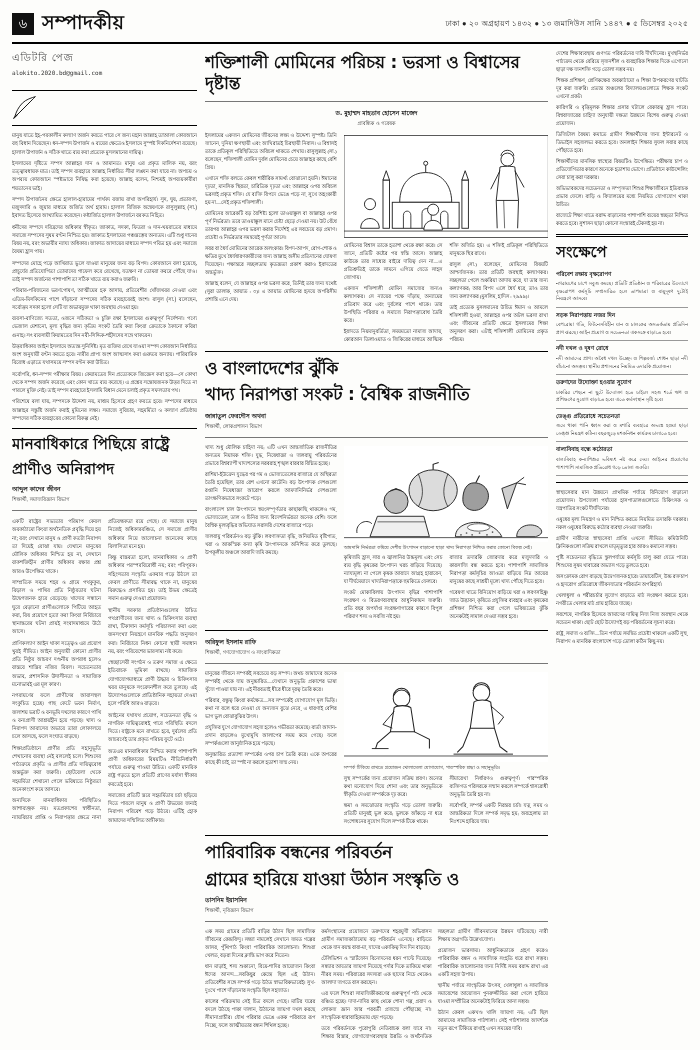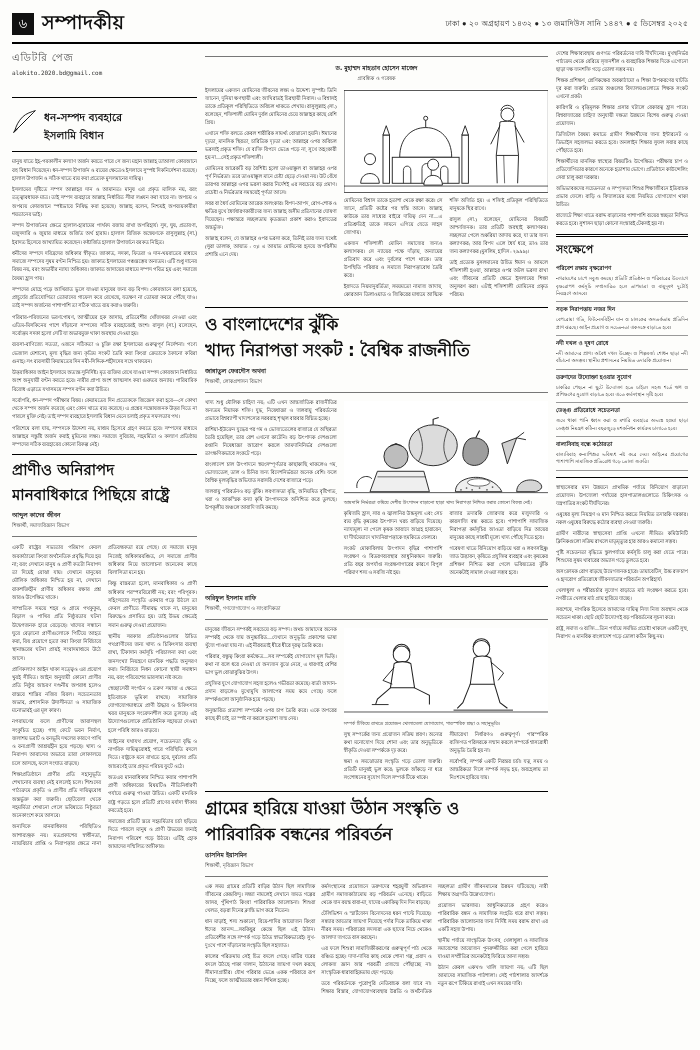--- a/index.html
+++ b/index.html
@@ -63,21 +63,21 @@
   .body-text p { margin: 0 0 3px 0; }
   .col2 .body-text, .col3 .body-text { font-size: 5px; line-height:1.6; }
 
   .rule { border-top: 1px solid #000; margin: 6px 0; }
   .rule.thin { border-top: .5px solid #777; }
   .rule.dbl { border-top: 3px double #000; }
 
   
   .contact {
     border-bottom: 1px solid #000;
-    padding-bottom: 21px; margin-bottom: 10px;
+    padding-bottom: 14px; margin-bottom: 3px;
   }
   .contact .brand {
     font-size: 10px; font-family:"DejaVu Sans", sans-serif;
     color:#444; letter-spacing:1px; margin-bottom:2px;
   }
   .contact .mail {
     font-size: 6px; font-family:"DejaVu Sans Mono", monospace; color:#333;
   }
 
   
@@ -85,21 +85,21 @@
     font-size: 17px; font-weight: bold; line-height: 1.25;
     font-family:"DejaVu Sans", sans-serif;
     margin: 2px 0 5px 0; letter-spacing: -0.2px;
   }
   .hl-2 {
     font-size: 15px; font-weight: bold; line-height: 1.3;
     font-family:"DejaVu Sans", sans-serif;
     margin: 3px 0 5px 0;
   }
   .hl-3 {
-    font-size: 11px; font-weight: bold; line-height: 1.3;
+    font-size: 15px; font-weight: bold; line-height: 1.3;
     font-family:"DejaVu Sans", sans-serif;
     margin: 2px 0 4px 0;
   }
   .hl-side {
     font-size: 10.5px; font-weight: bold; line-height: 1.35;
     font-family:"DejaVu Sans", sans-serif; margin: 2px 0 4px 0;
   }
   .byline {
     font-size: 6px; font-weight:bold; font-family:"DejaVu Sans", sans-serif;
     text-align:center; margin: 3px 0 1px;
@@ -162,44 +162,40 @@
 
       <div>
         <div class="leader-head">
           <span class="quill">
             <svg viewBox="0 0 40 40" width="26" height="26" aria-hidden="true">
               <path d="M4 36 C10 30 14 26 20 20 C26 14 32 8 36 4 C30 6 22 8 16 14 C10 20 6 28 4 36 Z" fill="none" stroke="#111" stroke-width="1.4"></path>
               <path d="M8 32 C14 26 22 18 30 10" fill="none" stroke="#111" stroke-width="1"></path>
               <path d="M2 38 L8 32" stroke="#111" stroke-width="1.6"></path>
             </svg>
           </span>
-          <div>
-            <div class="hl-side">ধন-সম্পদ ব্যবহারে</div>
-            <div class="hl-side">ইসলামি বিধান</div>
-          </div>
         </div>
         <div class="body-text">
           <p>মানুষ যাতে ইহ-পরকালীন কল্যাণ অর্জন করতে পারে সে জন্য মহান আল্লাহ তাআলা কোরআনে বহু বিধান দিয়েছেন। ধন-সম্পদ উপার্জন ও ব্যয়ের ক্ষেত্রেও ইসলামে সুস্পষ্ট দিকনির্দেশনা রয়েছে। হালাল উপার্জন ও সঠিক খাতে ব্যয় করা প্রত্যেক মুসলমানের দায়িত্ব।</p>
           <p>ইসলামের দৃষ্টিতে সম্পদ আল্লাহর দান ও আমানত। মানুষ এর প্রকৃত মালিক নয়, বরং তত্ত্বাবধায়ক মাত্র। তাই সম্পদ ব্যবহারে আল্লাহ নির্ধারিত সীমা লঙ্ঘন করা যাবে না। অপচয় ও অপব্যয় কোরআনে স্পষ্টভাবে নিষিদ্ধ করা হয়েছে। আল্লাহ বলেন, নিশ্চয়ই অপব্যয়কারীরা শয়তানের ভাই।</p>
           <p>সম্পদ উপার্জনের ক্ষেত্রে হালাল-হারামের পার্থক্য বজায় রাখা অপরিহার্য। সুদ, ঘুষ, প্রতারণা, মজুদদারি ও জুয়ার মাধ্যমে অর্জিত অর্থ হারাম। হালাল রিজিক অন্বেষণকে রাসুলুল্লাহ (সা.) ইবাদত হিসেবে আখ্যায়িত করেছেন। কষ্টার্জিত হালাল উপার্জনে বরকত নিহিত।</p>
           <p>ধনীদের সম্পদে দরিদ্রদের অধিকার স্বীকৃত। জাকাত, সদকা, ফিতরা ও দান-খয়রাতের মাধ্যমে সমাজে সম্পদের সুষম বণ্টন নিশ্চিত হয়। জাকাত ইসলামের পঞ্চস্তম্ভের অন্যতম। এটি শুধু দানের বিষয় নয়, বরং অভাবীর ন্যায্য অধিকার। জাকাত আদায়ের মাধ্যমে সম্পদ পবিত্র হয় এবং সমাজে বৈষম্য হ্রাস পায়।</p>
           <p>সম্পদের মোহে পড়ে আখিরাত ভুলে যাওয়া মানুষের জন্য বড় বিপদ। কোরআনে বলা হয়েছে, প্রাচুর্যের প্রতিযোগিতা তোমাদের গাফেল করে রেখেছে, যতক্ষণ না তোমরা কবরে পৌঁছে যাও। তাই সম্পদ অর্জনের পাশাপাশি তা সঠিক খাতে ব্যয় করাও জরুরি।</p>
           <p>পরিবার-পরিজনের ভরণপোষণ, আত্মীয়ের হক আদায়, প্রতিবেশীর খোঁজখবর নেওয়া এবং এতিম-মিসকিনের পাশে দাঁড়ানো সম্পদের সঠিক ব্যবহারেরই অংশ। রাসুল (সা.) বলেছেন, সর্বোত্তম সদকা হলো সেটি যা অভাবমুক্ত থাকা অবস্থায় দেওয়া হয়।</p>
           <p>ব্যবসা-বাণিজ্যে সততা, ওজনে সঠিকতা ও চুক্তি রক্ষা ইসলামের গুরুত্বপূর্ণ নির্দেশনা। পণ্যে ভেজাল মেশানো, মূল্য বৃদ্ধির জন্য কৃত্রিম সংকট তৈরি করা কিংবা ক্রেতাকে ঠকানো কবিরা গুনাহ। সৎ ব্যবসায়ী কিয়ামতের দিন নবী-সিদ্দিক-শহীদদের সঙ্গে থাকবেন।</p>
           <p>উত্তরাধিকার আইন ইসলামে অত্যন্ত সুনির্দিষ্ট। মৃত ব্যক্তির রেখে যাওয়া সম্পদ কোরআন নির্ধারিত অংশ অনুযায়ী বণ্টন করতে হবে। নারীর প্রাপ্য অংশ আত্মসাৎ করা গুরুতর অন্যায়। পারিবারিক বিরোধ এড়াতে যথাসময়ে সম্পদ বণ্টন করা উচিত।</p>
           <p>সর্বোপরি, ধন-সম্পদ পরীক্ষার বিষয়। কেয়ামতের দিন প্রত্যেককে জিজ্ঞেস করা হবে—সে কোথা থেকে সম্পদ অর্জন করেছে এবং কোন খাতে ব্যয় করেছে। এ প্রশ্নের সন্তোষজনক উত্তর দিতে না পারলে মুক্তি নেই। তাই সম্পদ ব্যবহারে ইসলামি বিধান মেনে চলাই প্রকৃত সফলতার পথ।</p>
           <p>পরিশেষে বলা যায়, সম্পদকে উদ্দেশ্য নয়, মাধ্যম হিসেবে গ্রহণ করতে হবে। সম্পদের মাধ্যমে আল্লাহর সন্তুষ্টি অর্জন করাই মুমিনের লক্ষ্য। সমাজে সুবিচার, সহমর্মিতা ও কল্যাণ প্রতিষ্ঠায় সম্পদের সঠিক ব্যবহারের কোনো বিকল্প নেই।</p>
         </div>
       </div>
 
       <div class="rule"></div>
 
       <div>
+        <div class="hl-2">মানবাধিকারে পিছিয়ে রাষ্ট্রে</div>
         <div class="hl-2">প্রাণীও অনিরাপদ</div>
-        <div class="hl-2">মানবাধিকারে পিছিয়ে রাষ্ট্রে</div>
         <div class="byline byline-left">আব্দুল কাদের জীবন</div>
         <div class="byline-sub byline-left">শিক্ষার্থী, সমাজবিজ্ঞান বিভাগ</div>
         <div class="rule thin"></div>
         <div class="body-text twocol">
           <p>একটি রাষ্ট্রের সভ্যতার পরিমাপ কেবল অবকাঠামো কিংবা অর্থনৈতিক প্রবৃদ্ধি দিয়ে হয় না; বরং সেখানে মানুষ ও প্রাণী কতটা নিরাপদ তা দিয়েই বোঝা যায়। যেখানে মানুষের মৌলিক অধিকার নিশ্চিত হয় না, সেখানে বাকশক্তিহীন প্রাণীর অধিকার রক্ষার প্রশ্ন আরও উপেক্ষিত থাকে।</p>
           <p>সাম্প্রতিক সময়ে শহর ও গ্রামে পথকুকুর, বিড়াল ও পাখির প্রতি নিষ্ঠুরতার ঘটনা উদ্বেগজনক হারে বেড়েছে। খাদ্যের সন্ধানে ঘুরে বেড়ানো প্রাণীগুলোকে পিটিয়ে আহত করা, বিষ প্রয়োগে হত্যা করা কিংবা নির্বিচারে স্থানান্তরের ঘটনা প্রায়ই সংবাদমাধ্যমে উঠে আসে।</p>
           <p>প্রাণিকল্যাণ আইন থাকা সত্ত্বেও এর প্রয়োগ খুবই সীমিত। আইন অনুযায়ী কোনো প্রাণীর প্রতি নিষ্ঠুর আচরণ দণ্ডনীয় অপরাধ হলেও বাস্তবে শাস্তির নজির বিরল। সচেতনতার অভাব, প্রশাসনিক উদাসীনতা ও সামাজিক মনোভাবই এর মূল কারণ।</p>
           <p>নগরায়ণের ফলে প্রাণীদের আবাসস্থল সংকুচিত হচ্ছে। গাছ কেটে ভবন নির্মাণ, জলাশয় ভরাট ও বনভূমি দখলের কারণে পাখি ও বন্যপ্রাণী আশ্রয়হীন হয়ে পড়ছে। খাদ্য ও নিরাপদ আবাসের অভাবে তারা লোকালয়ে চলে আসছে, ফলে সংঘাত বাড়ছে।</p>
           <p>শিক্ষাপ্রতিষ্ঠানে প্রাণীর প্রতি সহানুভূতি শেখানোর ব্যবস্থা নেই বললেই চলে। শিশুদের পাঠ্যক্রমে প্রকৃতি ও প্রাণীর প্রতি দায়িত্ববোধ অন্তর্ভুক্ত করা জরুরি। ছোটবেলা থেকে সহমর্মিতা শেখানো গেলে ভবিষ্যতে নিষ্ঠুরতা অনেকাংশে কমে আসবে।</p>
           <p>অন্যদিকে মানবাধিকার পরিস্থিতিও আশাব্যঞ্জক নয়। মতপ্রকাশের স্বাধীনতা, ন্যায়বিচার প্রাপ্তি ও নিরাপত্তার ক্ষেত্রে নানা প্রতিবন্ধকতা রয়ে গেছে। যে সমাজে মানুষ নিজেই অধিকারবঞ্চিত, সে সমাজে প্রাণীর অধিকার নিয়ে আলোচনা অনেকের কাছে বিলাসিতা মনে হয়।</p>
@@ -209,20 +205,21 @@
           <p>আইনের যথাযথ প্রয়োগ, সচেতনতা বৃদ্ধি ও নাগরিক দায়িত্ববোধই পারে পরিস্থিতি বদলে দিতে। রাষ্ট্রকে মনে রাখতে হবে, দুর্বলের প্রতি আচরণেই তার প্রকৃত পরিচয় ফুটে ওঠে।</p>
           <p>অতএব মানবাধিকার নিশ্চিত করার পাশাপাশি প্রাণী অধিকারের বিষয়টিও নীতিনির্ধারণী পর্যায়ে গুরুত্ব পাওয়া উচিত। একটি মানবিক রাষ্ট্র গড়তে হলে প্রতিটি প্রাণের মর্যাদা স্বীকার করতেই হবে।</p>
           <p>সমাজের প্রতিটি স্তরে সহমর্মিতার চর্চা ছড়িয়ে দিতে পারলে মানুষ ও প্রাণী উভয়ের জন্যই নিরাপদ পরিবেশ গড়ে উঠবে। এটিই হোক আমাদের সম্মিলিত অঙ্গীকার।</p>
         </div>
       </div>
     </div>
 
     <div class="col col2">
 
       <div>
+        <div class="hl-1">শক্তিশালী মোমিনের পরিচয় : ভরসা ও বিশ্বাসের দৃষ্টান্ত</div>
         <div class="rule thin"></div>
         <div class="byline">ড. মুহাম্মদ মাহতাব হোসেন মাজেদ</div>
         <div class="byline-sub">প্রাবন্ধিক ও গবেষক</div>
 
         <div style="display:grid; grid-template-columns: 1fr 1.55fr; gap:7px;">
           <div class="body-text">
             <p>ইসলামের একজন মোমিনের জীবনের লক্ষ্য ও উদ্দেশ্য সুস্পষ্ট। তিনি জানেন, দুনিয়া ক্ষণস্থায়ী এবং আখিরাতই চিরস্থায়ী নিবাস। এ বিশ্বাসই তাকে প্রতিকূল পরিস্থিতিতে অবিচল থাকতে শেখায়। রাসুলুল্লাহ (সা.) বলেছেন, শক্তিশালী মোমিন দুর্বল মোমিনের চেয়ে আল্লাহর কাছে বেশি প্রিয়।</p>
             <p>এখানে শক্তি বলতে কেবল শারীরিক সামর্থ্য বোঝানো হয়নি। ঈমানের দৃঢ়তা, মানসিক স্থিরতা, চারিত্রিক দৃঢ়তা এবং আল্লাহর ওপর অবিচল ভরসাই প্রকৃত শক্তি। যে ব্যক্তি বিপদে ভেঙে পড়ে না, সুখে অহংকারী হয় না—সেই প্রকৃত শক্তিশালী।</p>
             <p>মোমিনের আরেকটি বড় বৈশিষ্ট্য হলো তাওয়াক্কুল বা আল্লাহর ওপর পূর্ণ নির্ভরতা। তবে তাওয়াক্কুল মানে চেষ্টা ছেড়ে দেওয়া নয়। উট বেঁধে তারপর আল্লাহর ওপর ভরসা করার নির্দেশই এর সবচেয়ে বড় প্রমাণ। প্রচেষ্টা ও নির্ভরতার সমন্বয়েই পূর্ণতা আসে।</p>
             <p>সবর বা ধৈর্য মোমিনের আরেক অলংকার। বিপদ-আপদ, রোগ-শোক ও ক্ষতির মুখে ধৈর্যধারণকারীদের জন্য আল্লাহ অসীম প্রতিদানের ঘোষণা দিয়েছেন। পক্ষান্তরে সচ্ছলতায় কৃতজ্ঞতা প্রকাশ করাও ইবাদতের অন্তর্ভুক্ত।</p>
@@ -379,22 +376,22 @@
               <p>সীমারেখা নির্ধারণও গুরুত্বপূর্ণ। পারস্পরিক ব্যক্তিগত পরিসরকে সম্মান করলে সম্পর্কে শ্বাসরোধী অনুভূতি তৈরি হয় না।</p>
               <p>সর্বোপরি, সম্পর্ক একটি নিরন্তর চর্চা। যত্ন, সময় ও আন্তরিকতা দিলে সম্পর্ক সমৃদ্ধ হয়; অবহেলায় তা নিঃশব্দে হারিয়ে যায়।</p>
             </div>
           </div>
         </div>
       </div>
 
       <div class="rule"></div>
 
       <div>
+        <div class="hl-1">পারিবারিক বন্ধনের পরিবর্তন</div>
         <div class="hl-1">গ্রামের হারিয়ে যাওয়া উঠান সংস্কৃতি ও</div>
-        <div class="hl-1">পারিবারিক বন্ধনের পরিবর্তন</div>
         <div class="byline byline-left">তাসনিম ইয়াসমিন</div>
         <div class="byline-sub byline-left">শিক্ষার্থী, নৃবিজ্ঞান বিভাগ</div>
         <div class="rule thin"></div>
         <div class="body-text flow-3">
           <p>এক সময় গ্রামের প্রতিটি বাড়ির উঠান ছিল সামাজিক জীবনের কেন্দ্রবিন্দু। সন্ধ্যা নামলেই সেখানে জমত গল্পের আসর, পুঁথিপাঠ কিংবা পারিবারিক আলোচনা। শিশুরা খেলত, বড়রা দিনের ক্লান্তি ভাগ করে নিতেন।</p>
           <p>ধান মাড়াই, শস্য শুকানো, বিয়ে-শাদির আয়োজন কিংবা ঈদের আনন্দ—সবকিছুর কেন্দ্রে ছিল এই উঠান। প্রতিবেশীর সঙ্গে সম্পর্ক গড়ে উঠত স্বাভাবিকভাবেই। সুখ-দুঃখে পাশে দাঁড়ানোর সংস্কৃতি ছিল সহজাত।</p>
           <p>কালের পরিক্রমায় সেই চিত্র বদলে গেছে। মাটির ঘরের বদলে উঠছে পাকা দালান, উঠানের জায়গা দখল করছে সীমানাপ্রাচীর। যৌথ পরিবার ভেঙে একক পরিবারে রূপ নিচ্ছে, ফলে আত্মীয়তার বন্ধন শিথিল হচ্ছে।</p>
           <p>কর্মসংস্থানের প্রয়োজনে তরুণদের শহরমুখী অভিবাসন গ্রামীণ সমাজকাঠামোয় বড় পরিবর্তন এনেছে। বাড়িতে থেকে যান বয়স্ক বাবা-মা, যাদের একাকিত্ব দিন দিন বাড়ছে।</p>
           <p>টেলিভিশন ও স্মার্টফোন বিনোদনের ধরন পাল্টে দিয়েছে। সন্ধ্যার আড্ডার জায়গা নিয়েছে পর্দার দিকে তাকিয়ে থাকা নীরব সময়। পরিবারের সদস্যরা এক ছাদের নিচে থেকেও আলাদা জগতে বাস করছেন।</p>
           <p>এর ফলে শিশুরা সামাজিকীকরণের গুরুত্বপূর্ণ পাঠ থেকে বঞ্চিত হচ্ছে। দাদা-দাদির কাছ থেকে শোনা গল্প, প্রবাদ ও লোকজ জ্ঞান আর পরবর্তী প্রজন্মে পৌঁছাচ্ছে না। সাংস্কৃতিক ধারাবাহিকতায় ছেদ পড়ছে।</p>

